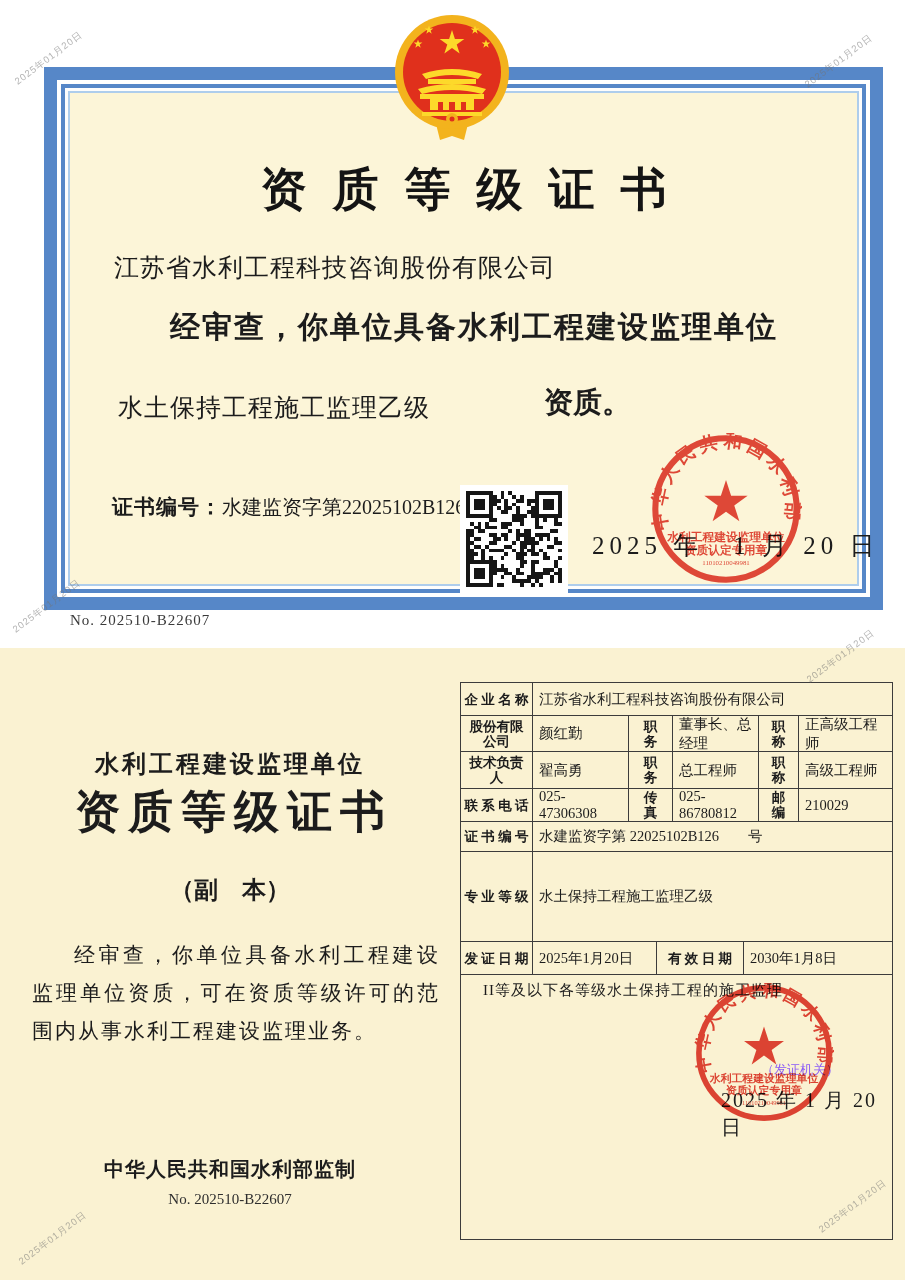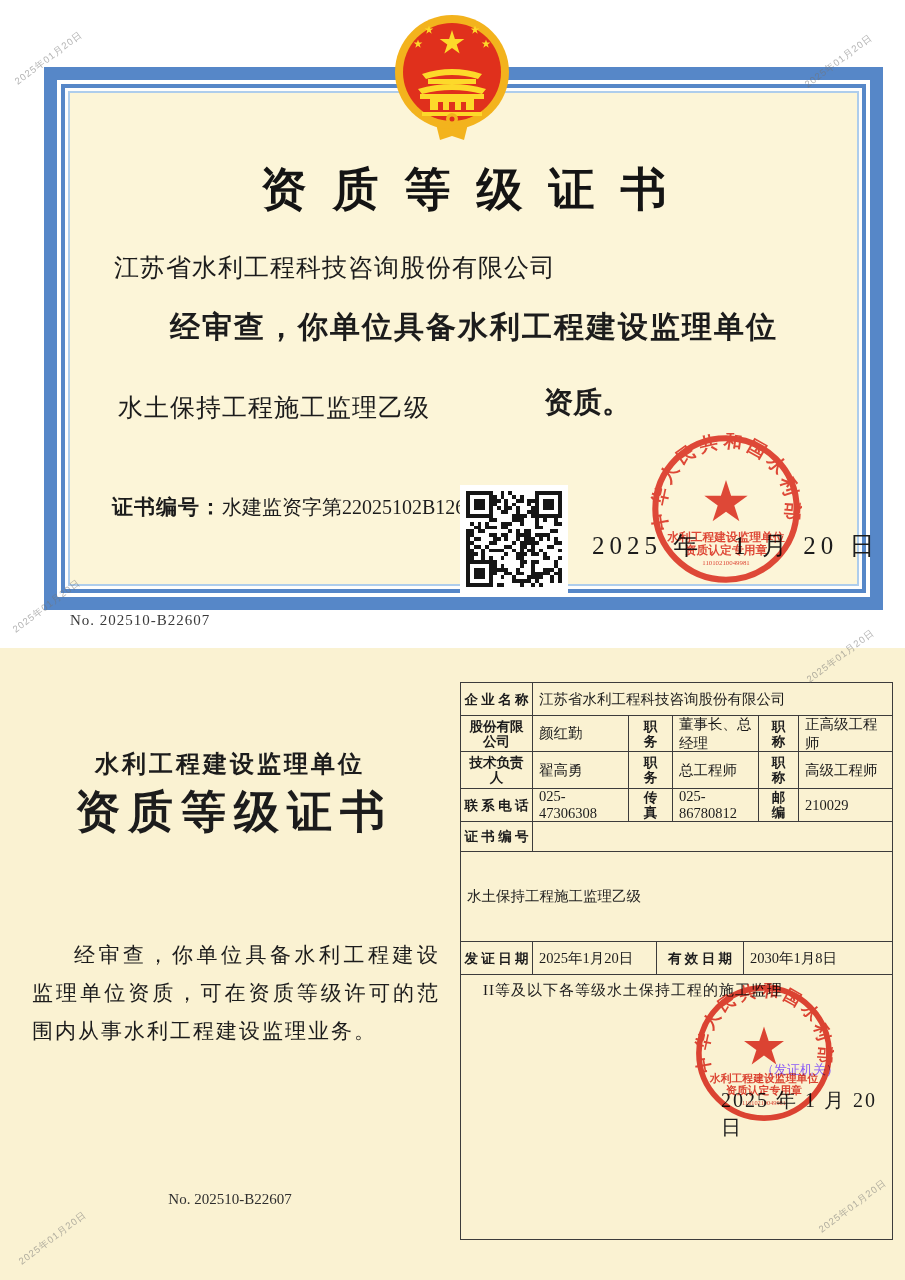--- a/index.html
+++ b/index.html
@@ -440,21 +440,23 @@
     </g>
     <circle cx="60" cy="107" r="6" fill="#f3b31d"></circle>
     <circle cx="60" cy="107" r="2.5" fill="#e0301c"></circle>
   </svg>
 
   <div class="serial-top">No. 202510-B22607</div>
 
   <div class="bottom">
     <div class="bl-header">水利工程建设监理单位</div>
     <div class="bl-title">资质等级证书</div>
+    <div class="bl-sub">（副　本）</div>
     <div class="bl-para">经审查，你单位具备水利工程建设监理单位资质，可在资质等级许可的范围内从事水利工程建设监理业务。</div>
+    <div class="bl-issuer">中华人民共和国水利部监制</div>
     <div class="bl-serial">No. 202510-B22607</div>
 
     <div class="tbl">
       <div class="tr h33">
         <div class="td lab w72">企 业 名 称</div>
         <div class="td wfill last">江苏省水利工程科技咨询股份有限公司</div>
       </div>
       <div class="tr h36">
         <div class="td lab w72">股份有限公司</div>
         <div class="td w96">颜红勤</div>
@@ -474,22 +476,24 @@
       <div class="tr h33">
         <div class="td lab w72">联 系 电 话</div>
         <div class="td w96">025-47306308</div>
         <div class="td lab w44">传　真</div>
         <div class="td w86">025-86780812</div>
         <div class="td lab w40">邮　编</div>
         <div class="td w93 last wfill">210029</div>
       </div>
       <div class="tr h30">
         <div class="td lab w72">证 书 编 号</div>
+        <div class="td wfill last">水建监资字第 22025102B126　　号</div>
       </div>
       <div class="tr h90">
+        <div class="td lab w72">专 业 等 级</div>
         <div class="td wfill last">水土保持工程施工监理乙级</div>
       </div>
       <div class="tr h33">
         <div class="td lab w72">发 证 日 期</div>
         <div class="td w124">2025年1月20日</div>
         <div class="td lab w87">有 效 日 期</div>
         <div class="td w148 last wfill">2030年1月8日</div>
       </div>
       <div class="tr scope-area">
         <div class="scope-text">II等及以下各等级水土保持工程的施工监理</div>

